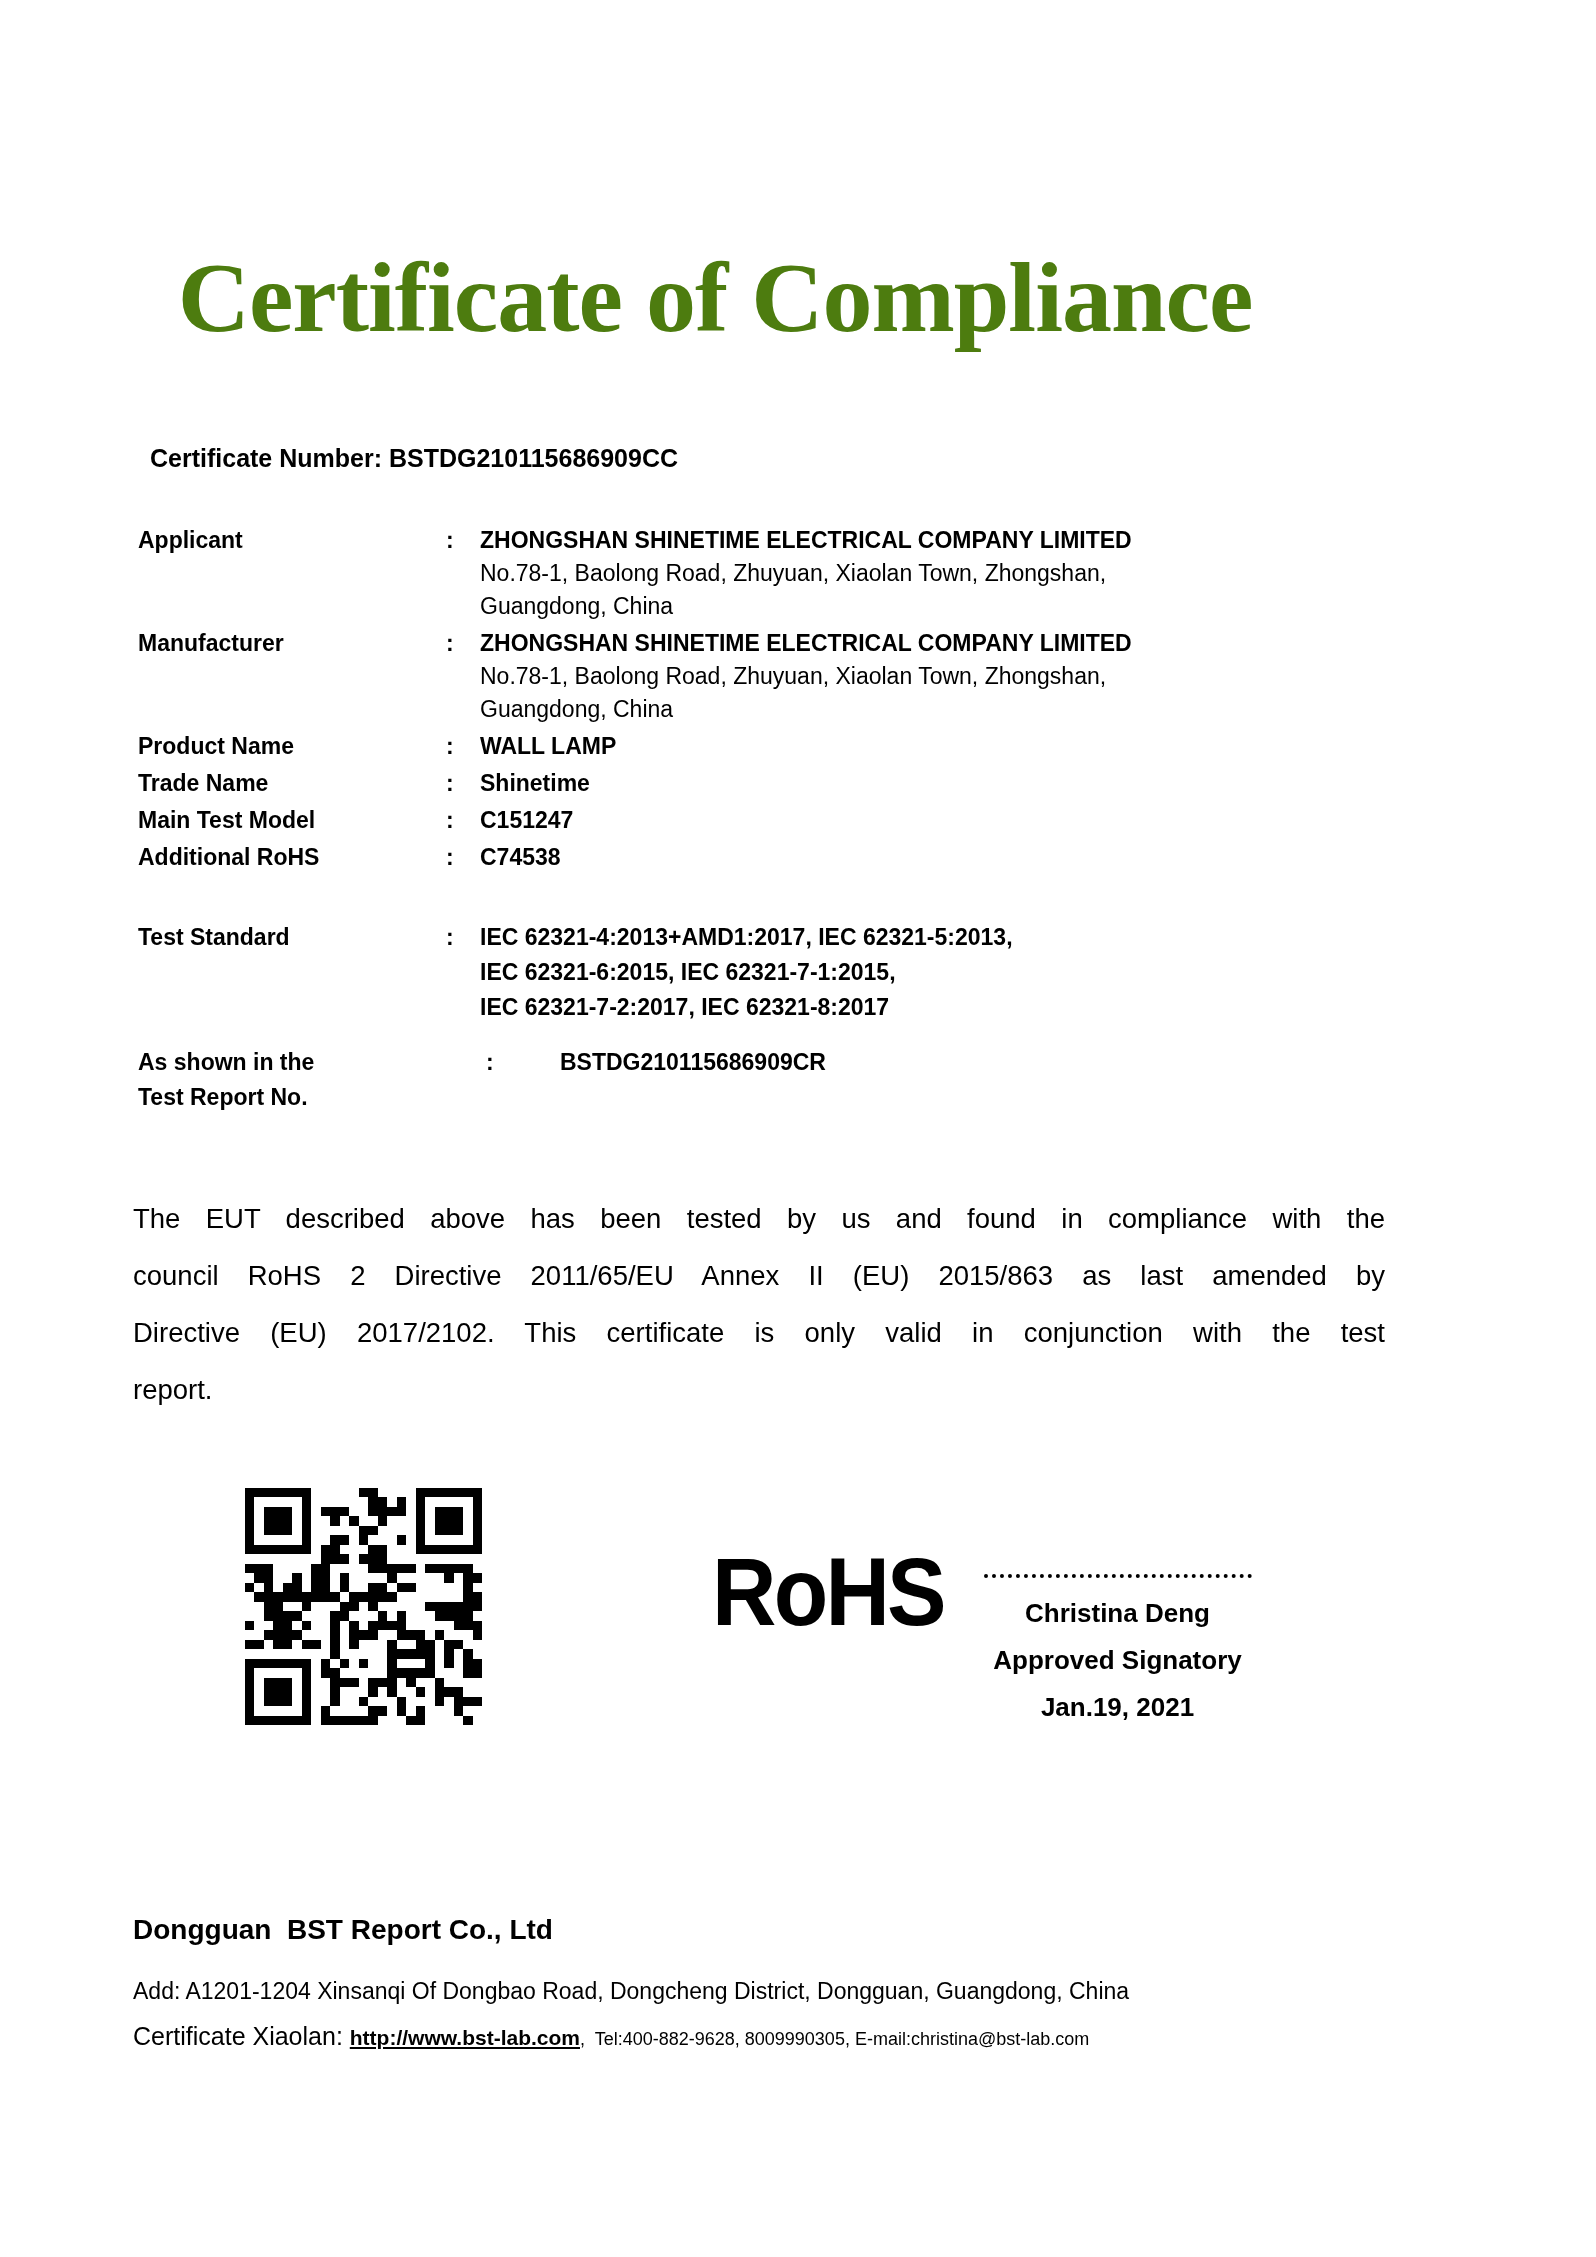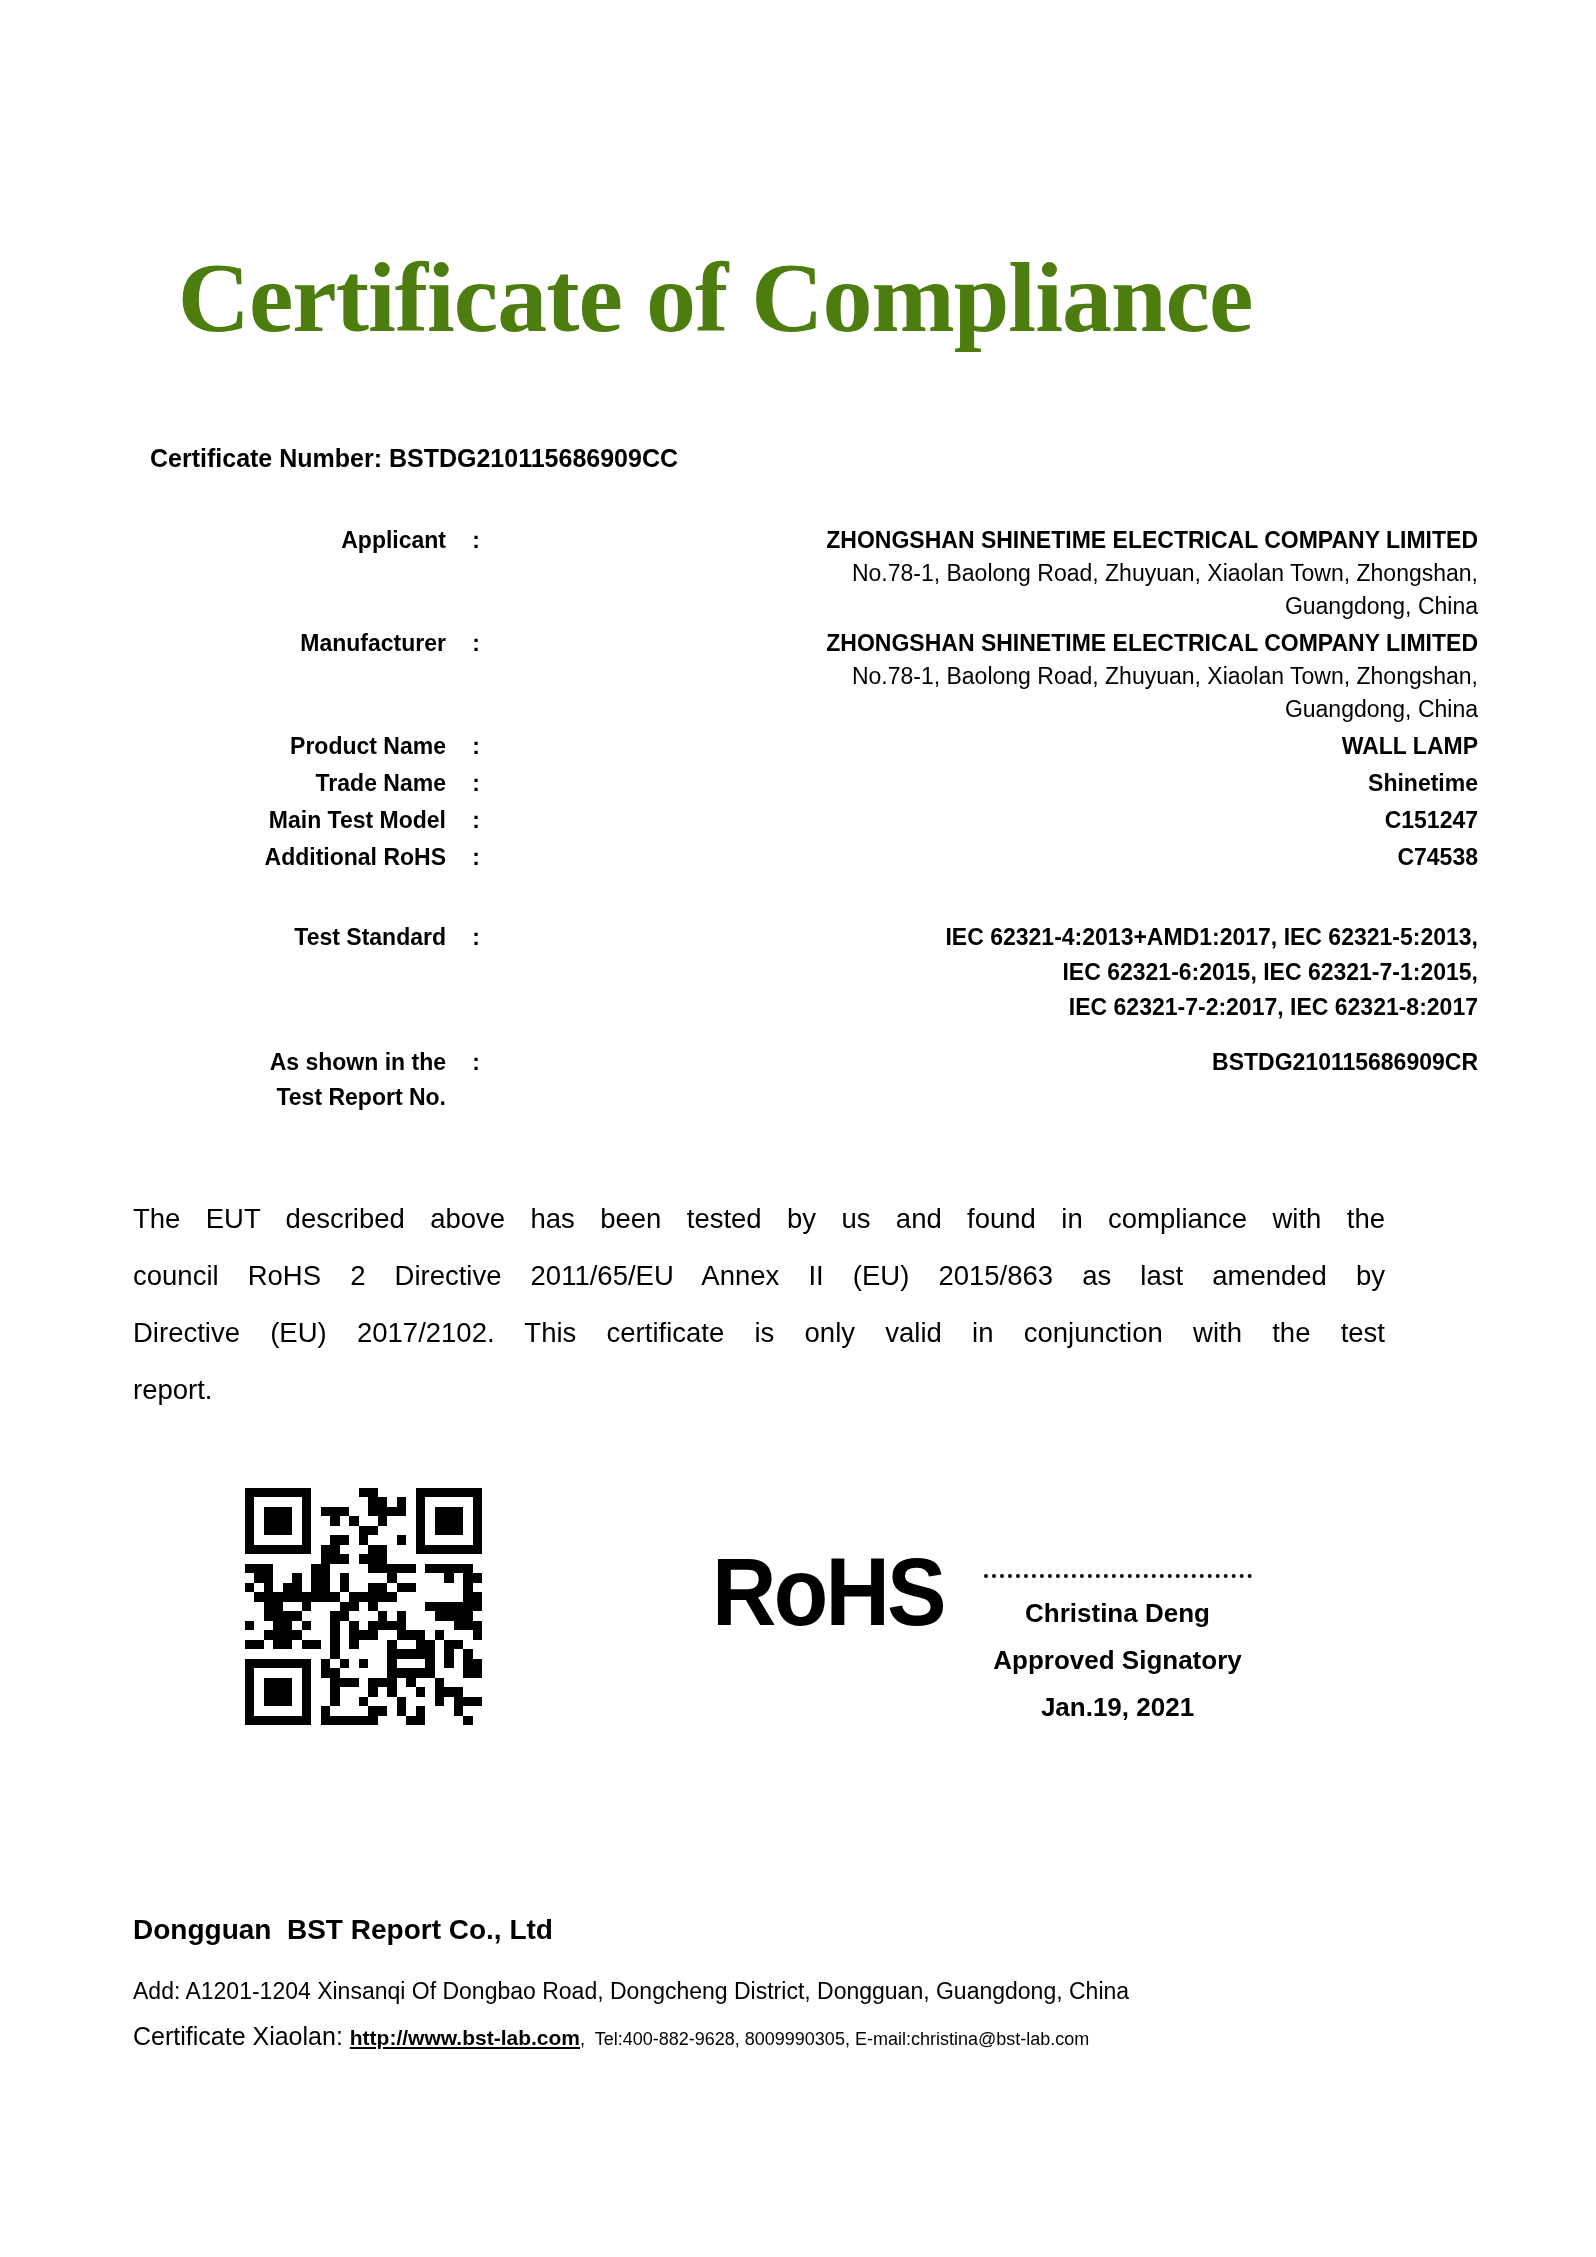--- a/index.html
+++ b/index.html
@@ -8,27 +8,27 @@
     font-family:"Liberation Sans",sans-serif;color:#000;overflow:hidden;
   }
   .title{
     position:absolute;top:240px;left:0;width:1430px;margin:0;
     text-align:center;font-family:"Liberation Serif",serif;font-weight:bold;
     font-size:100px;color:#4d7c0f;letter-spacing:-1px;white-space:nowrap;
   }
   .cert-number{position:absolute;left:150px;top:444px;font-size:25px;font-weight:bold;}
   .cert-number span{font-weight:bold;}
   .info{position:absolute;left:138px;top:524px;width:1340px;font-size:23px;}
-  .irow{display:grid;grid-template-columns:308px 34px 1fr;margin-bottom:4px;text-align:right;}
+  .irow{display:grid;grid-template-columns:308px 34px 1fr;margin-bottom:4px;}
   .lbl,.cln{font-weight:bold;line-height:33px;}
   .val{line-height:33px;}
   .val .b{font-weight:bold;}
   .lh35, .lh35 div{line-height:35px;}
   .mt46{margin-top:46px;}
-  .mt20{margin-top:20px;}
+  .mt20{margin-top:20px;gap:40px;}
   .statement{position:absolute;left:133px;top:1190px;width:1252px;font-size:27.5px;}
   .statement .sline{line-height:57px;text-align:justify;text-align-last:justify;word-spacing:2px;}
   .statement .sline.last{text-align-last:left;}
   .qr{position:absolute;left:245px;top:1488px;width:237px;height:237px;background:#fff;}
   .rohs{
     position:absolute;left:712px;top:1536px;font-size:97px;font-weight:bold;
     letter-spacing:-3px;transform:scaleX(0.92);transform-origin:left top;white-space:nowrap;
   }
   .sig{position:absolute;left:980px;top:1574px;width:275px;text-align:center;}
   .dots{border-top:4px dotted #000;width:268px;height:0;margin:0 auto 12px;}

